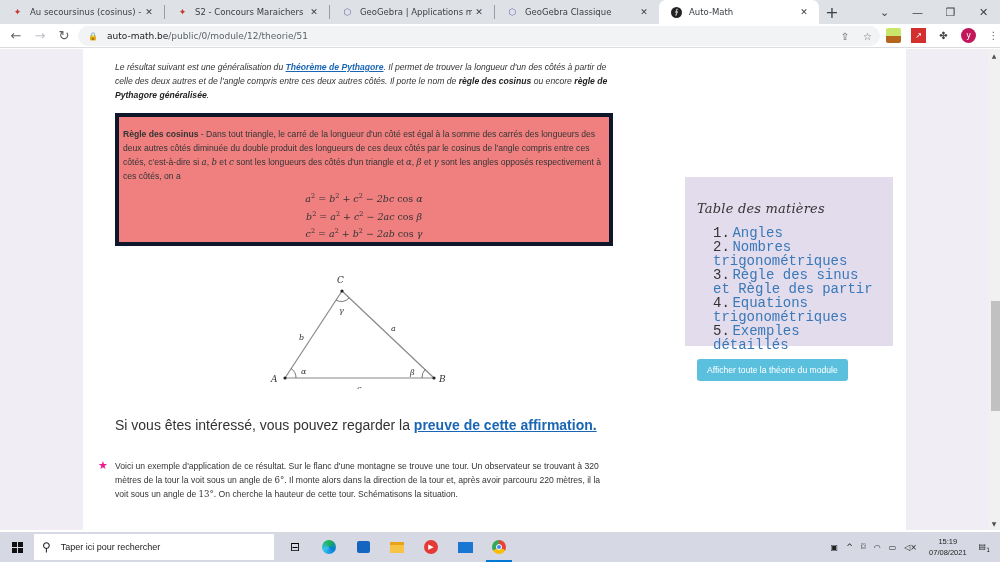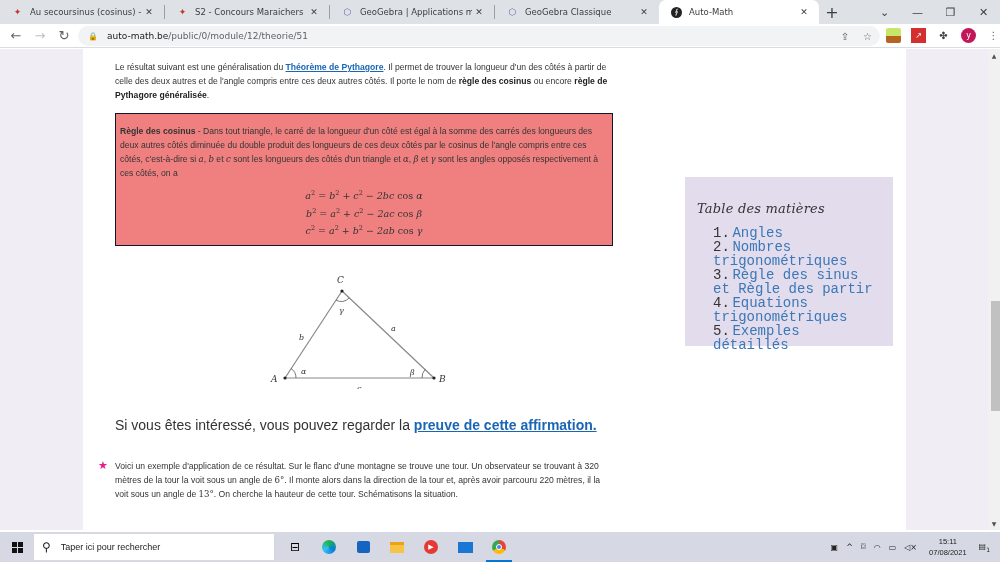--- a/index.html
+++ b/index.html
@@ -27,25 +27,25 @@
   .omnibox .path { color: #5f6368; text-align: right; }
   .omni-icons { position: absolute; right: 8px; display: flex; gap: 14px; font-size: 10px; color: #5f6368; }
   .ext-icons { position: absolute; left: 886px; top: 4px; display: flex; gap: 10px; align-items: center; }
   .ext { width: 15px; height: 15px; display: flex; align-items: center; justify-content: center; font-size: 10px; }
   .avatar { width: 15px; height: 15px; border-radius: 50%; background: #c2185b; color: #fff; font-size: 8px; display: flex; align-items: center; justify-content: center; }
 
   
   .page { position: absolute; top: 49px; left: 0; width: 988px; height: 481px; background: #f1edf5; overflow: hidden; }
   .content { position: absolute; left: 83px; top: 0; width: 823px; height: 481px; background: #fff; }
   .main { position: absolute; left: 32px; top: 11px; width: 498px; font-size: 8.6px; line-height: 14px; color: #333; font-family: "Liberation Sans", sans-serif; }
-  .main p { margin-bottom: 10px; }
+  .main p { margin-bottom: 10px; font-style: italic; }
   .main a { color: #1a66b5; text-decoration: underline; font-weight: bold; }
   .main b { color: #222; }
 
-  .rulebox { position: absolute; left: 32px; top: 64px; width: 498px; height: 133px; background: #f08080; border: 1px solid #0f172a; padding: 10px 4px 4px 4px; font-size: 8.6px; line-height: 14px; color: #333; font-family: "Liberation Sans", sans-serif; }
+  .rulebox { position: absolute; left: 32px; top: 64px; width: 498px; height: 133px; background: #f08080; border: 4px solid #0f172a; padding: 10px 4px 4px 4px; font-size: 8.6px; line-height: 14px; color: #333; font-family: "Liberation Sans", sans-serif; }
   .rulebox .m { font-family: "DejaVu Serif", serif; font-style: italic; }
   .formulas { margin-top: 6px; text-align: center; font-family: "DejaVu Serif", serif; font-style: italic; font-size: 9.5px; line-height: 15.5px; color: #333; }
   .formulas .up { font-size: 6.5px; vertical-align: super; font-style: normal; }
   .formulas .op { font-style: normal; padding: 0 3px; }
   .formulas .fn { font-style: normal; }
 
   .triangle { position: absolute; left: 180px; top: 220px; }
 
   .proof { position: absolute; left: 32px; top: 368px; font-size: 14px; color: #333; font-family: "Liberation Sans", sans-serif; }
   .proof a { color: #1a66b5; text-decoration: underline; font-weight: bold; }
@@ -202,20 +202,21 @@
 
     <div class="toc">
       <h3>Table des matières</h3>
       <ol>
         <li><span class="num">1.</span> <a>Angles</a></li>
         <li><span class="num">2.</span> <a>Nombres trigonométriques</a></li>
         <li><span class="num">3.</span> <a>Règle des sinus et Règle des partir</a></li>
         <li><span class="num">4.</span> <a>Equations trigonométriques</a></li>
         <li><span class="num">5.</span> <a>Exemples détaillés</a></li>
       </ol>
+      <div class="btn">Afficher toute la théorie du module</div>
     </div>
 
   </div>
 </div>
 
 <div class="scrollbar">
   <span class="arrow" style="top:3px;">▲</span>
   <div class="thumb"></div>
   <span class="arrow" style="bottom:3px;">▼</span>
 </div>
@@ -256,18 +257,18 @@
     </div>
 
   <div class="tray">
     <span>▣</span>
     <span>^</span>
     <span>⌼</span>
     <span>◠</span>
     <span>▭</span>
     <span>◁×</span>
     <div class="clock">
-      <div>15:11</div>
+      <div>15:19</div>
       <div>07/08/2021</div>
     </div>
     <span style="margin-right:10px;position:relative;">▤<sub style="font-size:6px;">1</sub></span>
   </div>
 </div>
 
 </body></html>

